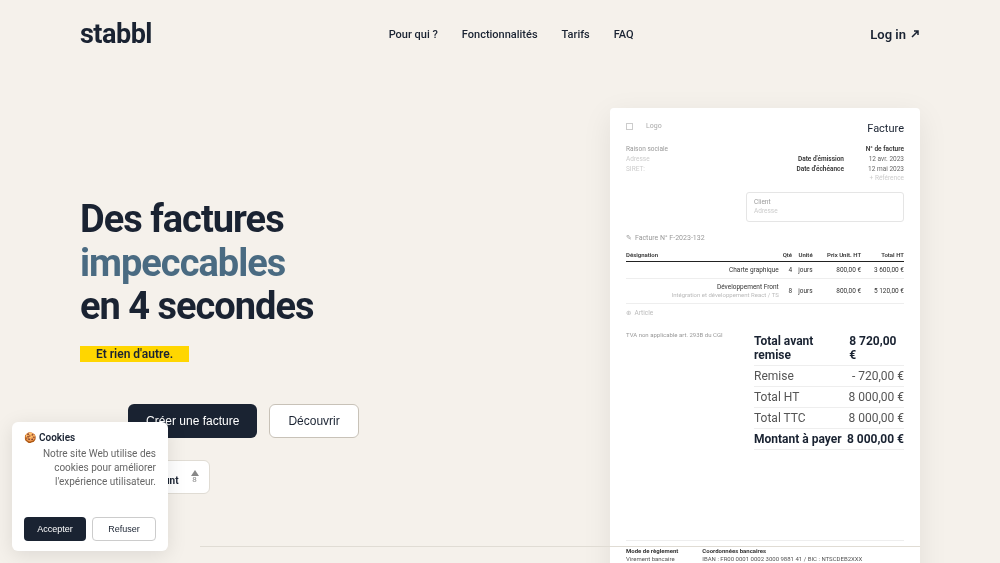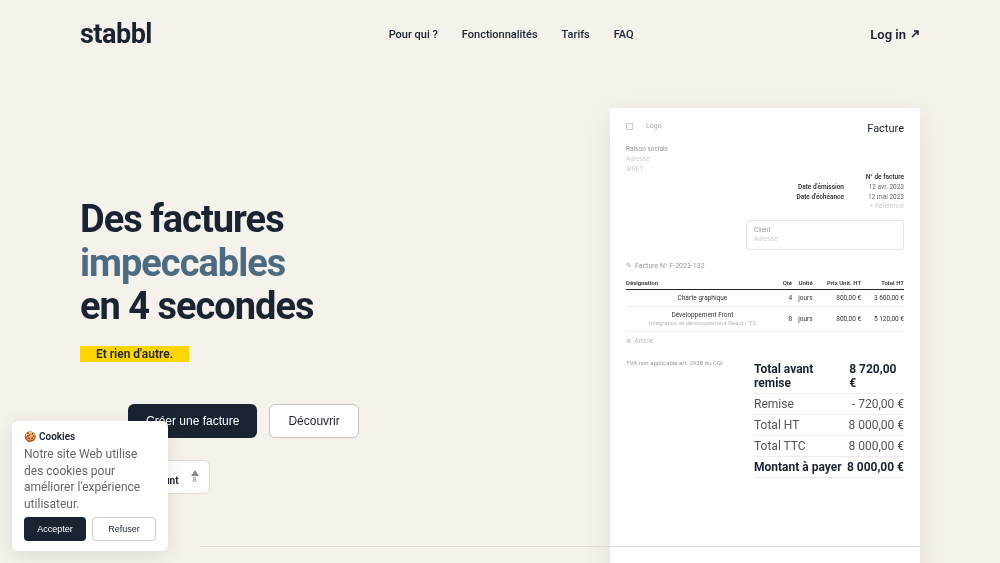--- a/index.html
+++ b/index.html
@@ -32,52 +32,52 @@
 .ph-count { display: flex; flex-direction: column; align-items: center; color: #888; font-size: 8px; line-height: 1; margin-left: 4px; }
 .ph-count svg { width: 8px; height: 6px; }
 
 
 .invoice-wrap { width: 310px; }
 .invoice { background: #fff; border-radius: 4px; padding: 14px 16px 10px; box-shadow: 0 8px 30px rgba(0,0,0,0.08); font-size: 7px; color: #555; }
 .inv-top { display: flex; justify-content: space-between; align-items: flex-start; margin-bottom: 10px; }
 .inv-logo { display: flex; align-items: center; gap: 13px; color: #aaa; font-size: 7px; }
 .inv-logo-box { width: 7px; height: 7px; border: 1px solid #ccc; }
 .inv-title { font-size: 11px; font-weight: 400; color: #1a2332; }
-.inv-meta-block { display: flex; justify-content: space-between; margin-bottom: 8px; flex-direction: column; }
+.inv-meta-block { display: flex; justify-content: space-between; margin-bottom: 8px; }
 .inv-company { display: flex; flex-direction: column; gap: 2px; color: #ccc; font-size: 6.5px; }
 .inv-company span:first-child { color: #999; }
 .inv-meta { text-align: right; font-size: 6.5px; }
 .inv-meta-row { display: flex; justify-content: flex-end; gap: 18px; line-height: 1.5; }
 .inv-meta-label { color: #333; font-weight: 600; }
 .inv-meta-value { color: #666; min-width: 42px; text-align: right; }
 .inv-client-box { border: 1px solid #e5e5e5; border-radius: 3px; padding: 5px 7px; margin-left: 120px; margin-bottom: 12px; }
 .inv-client-box div { font-size: 6.5px; color: #ccc; line-height: 1.4; }
 .inv-client-box div:first-child { color: #999; }
 .inv-doc-num { color: #999; font-size: 7px; margin-bottom: 6px; display: flex; align-items: center; gap: 3px; }
 .inv-table { width: 100%; border-collapse: collapse; font-size: 6.5px; }
 .inv-table th { text-align: right; font-weight: 600; color: #333; padding: 3px 0; border-bottom: 1px solid #222; font-size: 6px; }
 .inv-table th:first-child { text-align: left; }
 .inv-table td { padding: 4px 0; text-align: right; border-bottom: 1px solid #eee; color: #333; }
-.inv-table td:first-child { text-align: center; }
+.inv-table td:first-child { text-align: right; }
 .inv-line-sub { color: #bbb; font-size: 6px; }
 .inv-add { color: #bbb; font-size: 6.5px; margin-top: 5px; display: flex; align-items: center; gap: 3px; }
 .inv-totals-wrap { display: flex; justify-content: space-between; margin-top: 14px; }
 .inv-tax-note { font-size: 6px; color: #999; }
 .inv-totals { width: 150px; font-size: 12px; }
 .inv-total-row { display: flex; justify-content: space-between; padding: 3px 0; border-bottom: 1px solid #eee; }
 .inv-total-row.bold { font-weight: 700; color: #1a2332; }
 .inv-footer { margin-top: 90px; border-top: 1px solid #eee; padding-top: 6px; display: flex; gap: 24px; font-size: 6px; }
 .inv-footer-col { display: flex; flex-direction: column; gap: 1px; }
 .inv-footer-col strong { font-weight: 700; color: #333; font-size: 6px; }
 .inv-legal { text-align: center; font-size: 5px; color: #bbb; margin-top: 5px; line-height: 1.3; }
 
 
 .cookie { position: absolute; bottom: 12px; left: 12px; background: #fff; border-radius: 6px; padding: 10px 12px; box-shadow: 0 4px 20px rgba(0,0,0,0.1); width: 156px; }
 .cookie-title { font-size: 10px; font-weight: 600; color: #1a2332; margin-bottom: 4px; }
-.cookie-text { font-size: 12px; color: #666; line-height: 1.4; margin-bottom: 4px; }
+.cookie-text { font-size: 10px; color: #666; line-height: 1.4; margin-bottom: 28px; text-align: right; }
 .cookie-btns { display: flex; gap: 6px; }
 .cookie-btn { flex: 1; padding: 6px 0; border-radius: 4px; font-size: 9px; cursor: pointer; border: none; font-weight: 500; }
 .cookie-accept { background: #1a2332; color: #fff; }
 .cookie-reject { background: #fff; color: #1a2332; border: 1px solid #ccc; }
 
 .divider { position: absolute; bottom: 16px; left: 200px; right: 80px; height: 1px; background: #e0dcd4; }
 </style>
 </head>
 <body>
 

